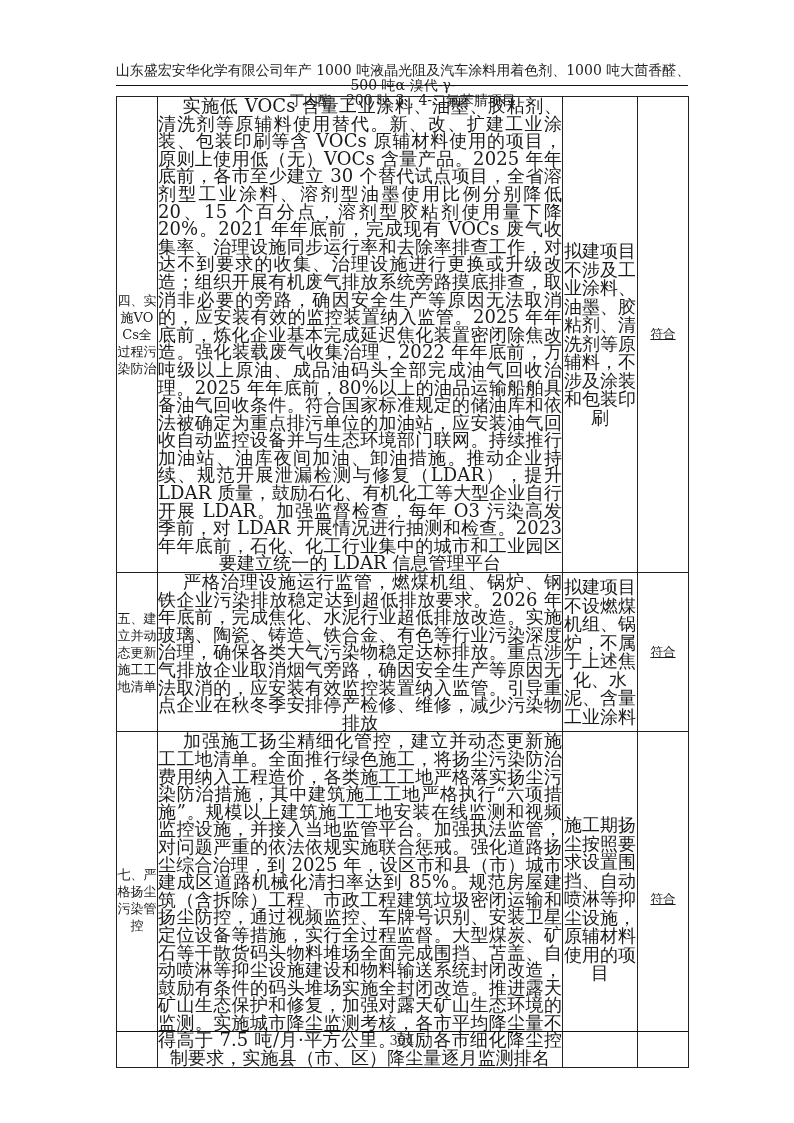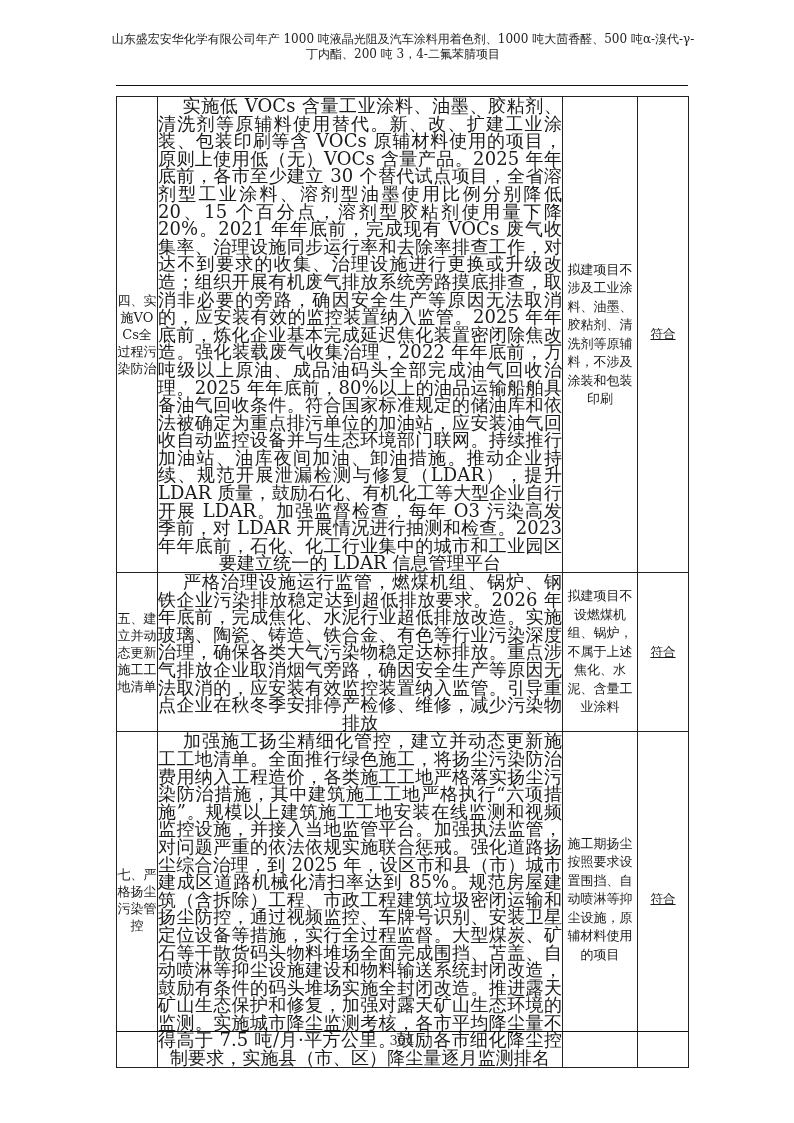--- a/index.html
+++ b/index.html
@@ -1,30 +1,30 @@
 <!DOCTYPE html>
 <html><head>
   <meta charset="utf-8">
   <style>
     html, body { margin: 0; padding: 0; background: #ffffff; }
     body { width: 794px; height: 1123px; position: relative; overflow: hidden;
            font-family: "DejaVu Serif", "Liberation Serif", serif; color: #1a1a1a; }
-    .header { position: absolute; left: 108px; top: 32px; width: 590px; text-align: center;
-              font-size: 12px; line-height: 15px; color: #222; }
+    .header { position: absolute; left: 108px; top: 63px; width: 590px; text-align: center;
+              font-size: 14px; line-height: 15px; color: #222; }
     .header-rule { position: absolute; left: 116px; top: 85px; width: 572px; height: 0;
                    border-top: 1.5px solid #111; }
     table.main { position: absolute; left: 116px; top: 96px; width: 572px; border-collapse: collapse;
                  table-layout: fixed; }
     table.main td { border: 1px solid #222; vertical-align: middle; padding: 0; }
     col.c1 { width: 41px; } col.c2 { width: 405px; } col.c3 { width: 75px; } col.c4 { width: 51px; }
     .cat { text-align: center; font-size: 13px; line-height: 17px; padding: 0 1px; word-break: break-all; border-radius: 16px; }
     .req { font-size: 18px; line-height: 17.6px; text-align: justify; text-align-last: center;
            padding: 2px 2px 2px 2px; letter-spacing: 0.1px; }
     .req .indent { display: inline-block; width: 24px; }
-    .ana { text-align: center; font-size: 13px; line-height: 18.5px; padding: 0 2px; word-break: break-all; }
+    .ana { text-align: center; font-size: 18px; line-height: 18.5px; padding: 0 2px; word-break: break-all; }
     .res { text-align: center; font-size: 12.6px; text-decoration: underline; }
     .footer-rule { position: absolute; left: 116px; top: 1031px; width: 572px; border-top: 1px solid #111; }
     .page-num { position: absolute; left: 380px; top: 1033px; width: 44px; text-align: center;
                 font-size: 13px; color: #333; }
   </style>
 </head>
 <body>
 
 <div class="header">
   <div>山东盛宏安华化学有限公司年产 1000 吨液晶光阻及汽车涂料用着色剂、1000 吨大茴香醛、500 吨α-溴代-γ-</div>

